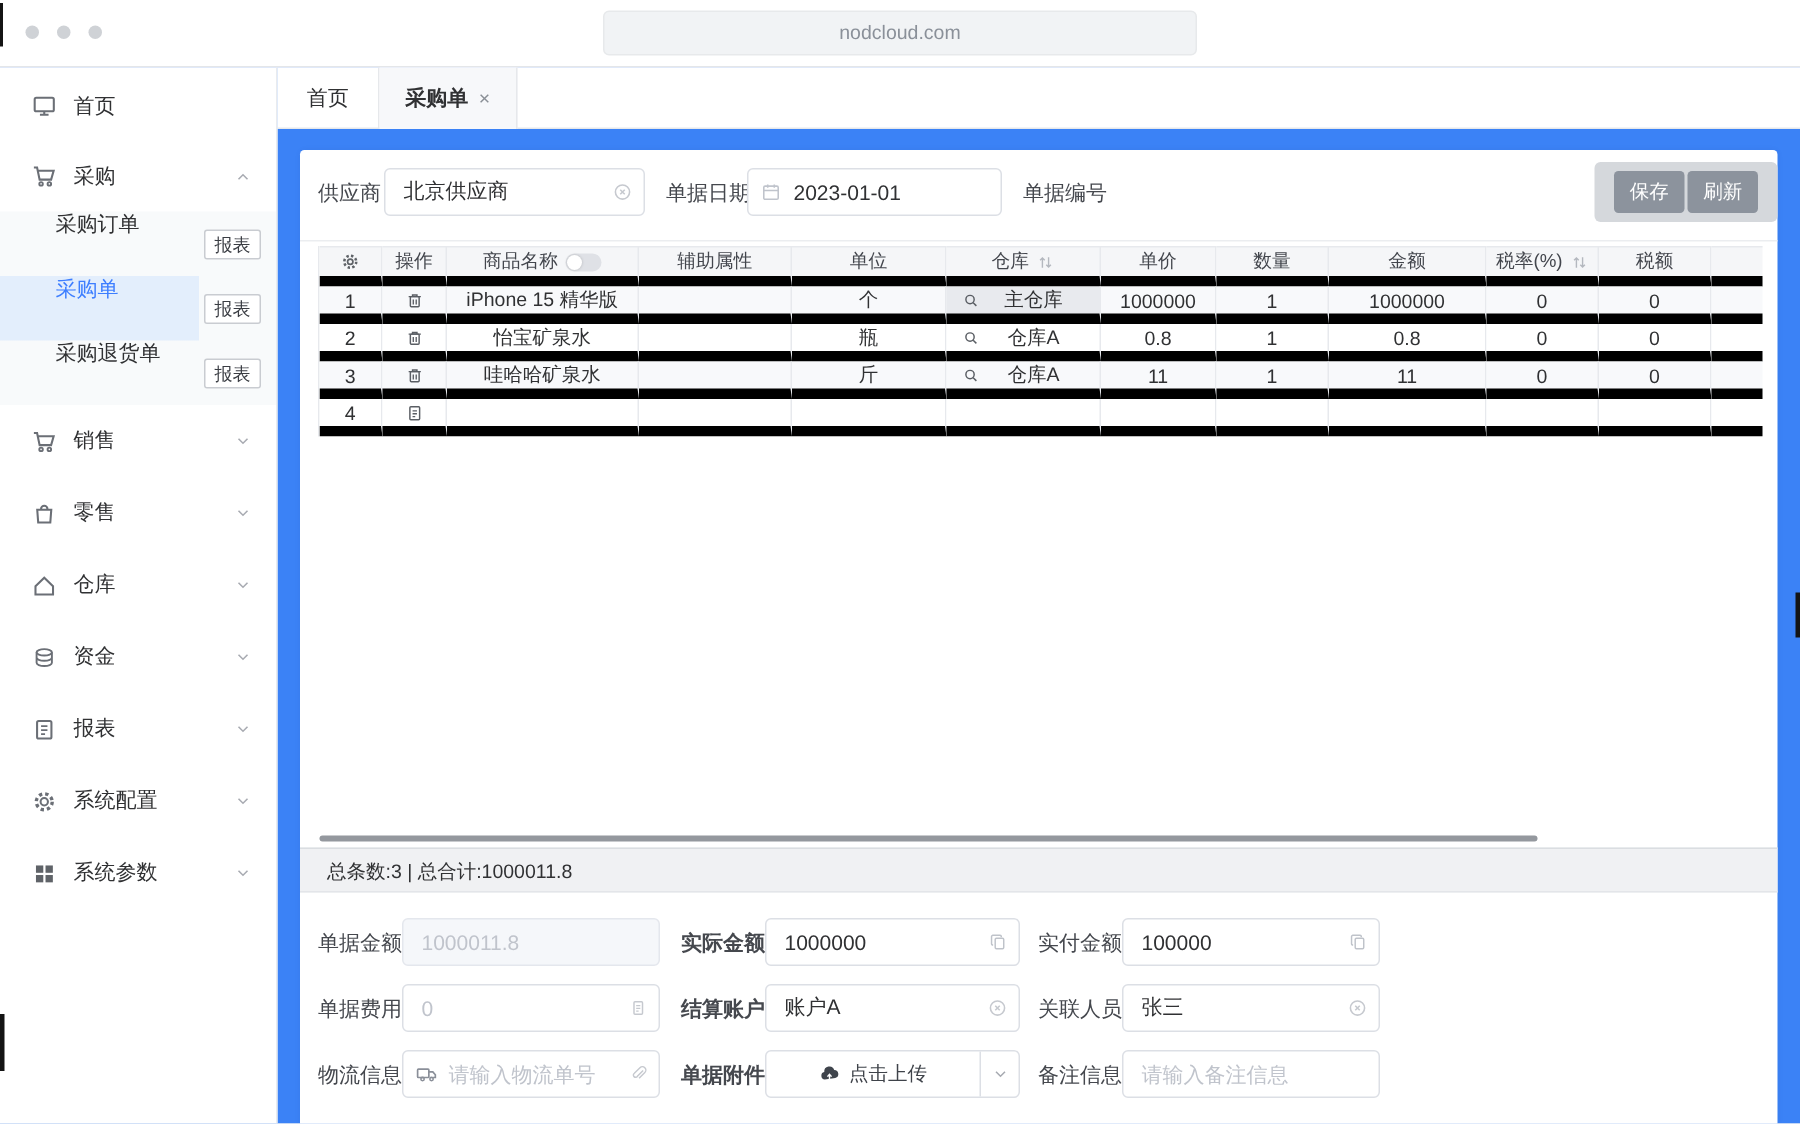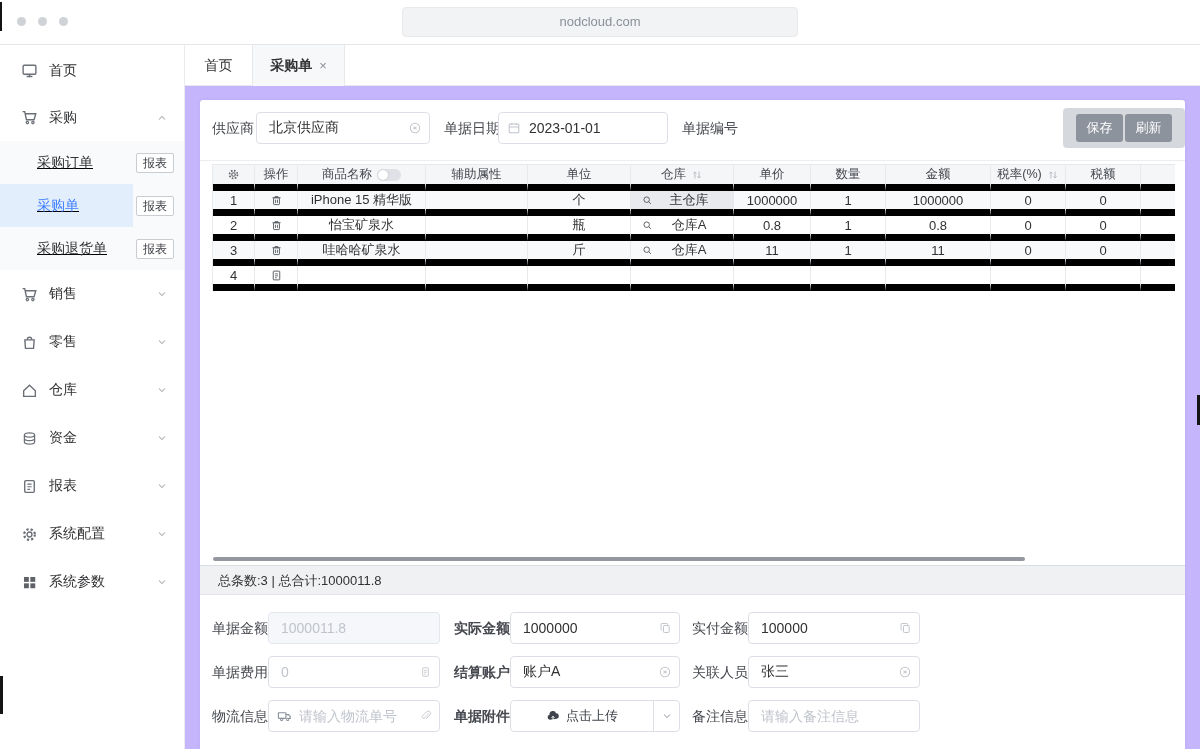--- a/index.html
+++ b/index.html
@@ -1,39 +1,39 @@
 <!DOCTYPE html>
 <html><head>
 <meta charset="utf-8">
 <style>
   * { box-sizing: border-box; margin: 0; padding: 0; }
   html,body { width:1200px; height:749px; overflow:hidden;
     font-family:"Liberation Sans","DejaVu Sans",sans-serif; background:#eef0f3; }
-  .screen { position:relative; width:1200px; height:749px; background:#c4b5fd; }
+  .screen { position:relative; width:1200px; height:749px; background:#3b82f6; }
 
   
   .topbar { position:absolute; left:0; top:0; width:1200px; height:45px;
     background:#fff; border-bottom:1px solid #e4e6e9; }
   .dots { position:absolute; left:17px; top:17px; display:flex; gap:12px; }
   .dot { width:9px; height:9px; border-radius:50%; background:#cfd2d6; }
   .urlbar { position:absolute; left:402px; top:7px; width:396px; height:30px;
     background:#f1f3f5; border:1px solid #e7e9eb; border-radius:4px;
     color:#8a9099; font-size:13px; text-align:center; line-height:28px; }
 
   
   .sidebar { position:absolute; left:0; top:45px; width:185px; height:704px;
     background:#fff; border-right:1px solid #e9ebee; padding-top:2px; }
   .nav-item { position:relative; height:47px; display:flex; align-items:center;
     padding-left:21px; cursor:pointer; }
   .nav-item .nicon { width:17px; height:17px; margin-right:11px; flex:none; display:flex; }
   .nav-item .nlabel { font-size:14px; color:#303133; }
   .nav-item .chev { position:absolute; right:16px; top:50%; margin-top:-6px; }
   .submenu { background:#f8fafb; }
-  .sub-item { position:relative; height:43px; display:flex; align-items:center;
-    padding-left:37px; cursor:pointer;text-decoration:underline; }
+  .sub-item { position:relative; height:43px; display:flex; 
+    padding-left:37px; cursor:pointer; }
   .sub-item .slabel { font-size:14px; color:#303133; position:relative; z-index:1; }
   .sub-item.active { background:linear-gradient(to right,#e3eefc 133px,transparent 133px); }
   .sub-item.active .slabel { color:#3d7eff; }
   .badge { position:absolute; right:10px; top:50%; transform:translateY(-50%);
     border:1px solid #c9ccd1; border-radius:2px; background:#fff; color:#3a3d43;
     font-size:12px; padding:2px 6px; line-height:14px; }
 
   
   .tabbar { position:absolute; left:185px; top:45px; width:1015px; height:41px;
     background:#fff; border-bottom:1px solid #e6e8eb; display:flex; }

